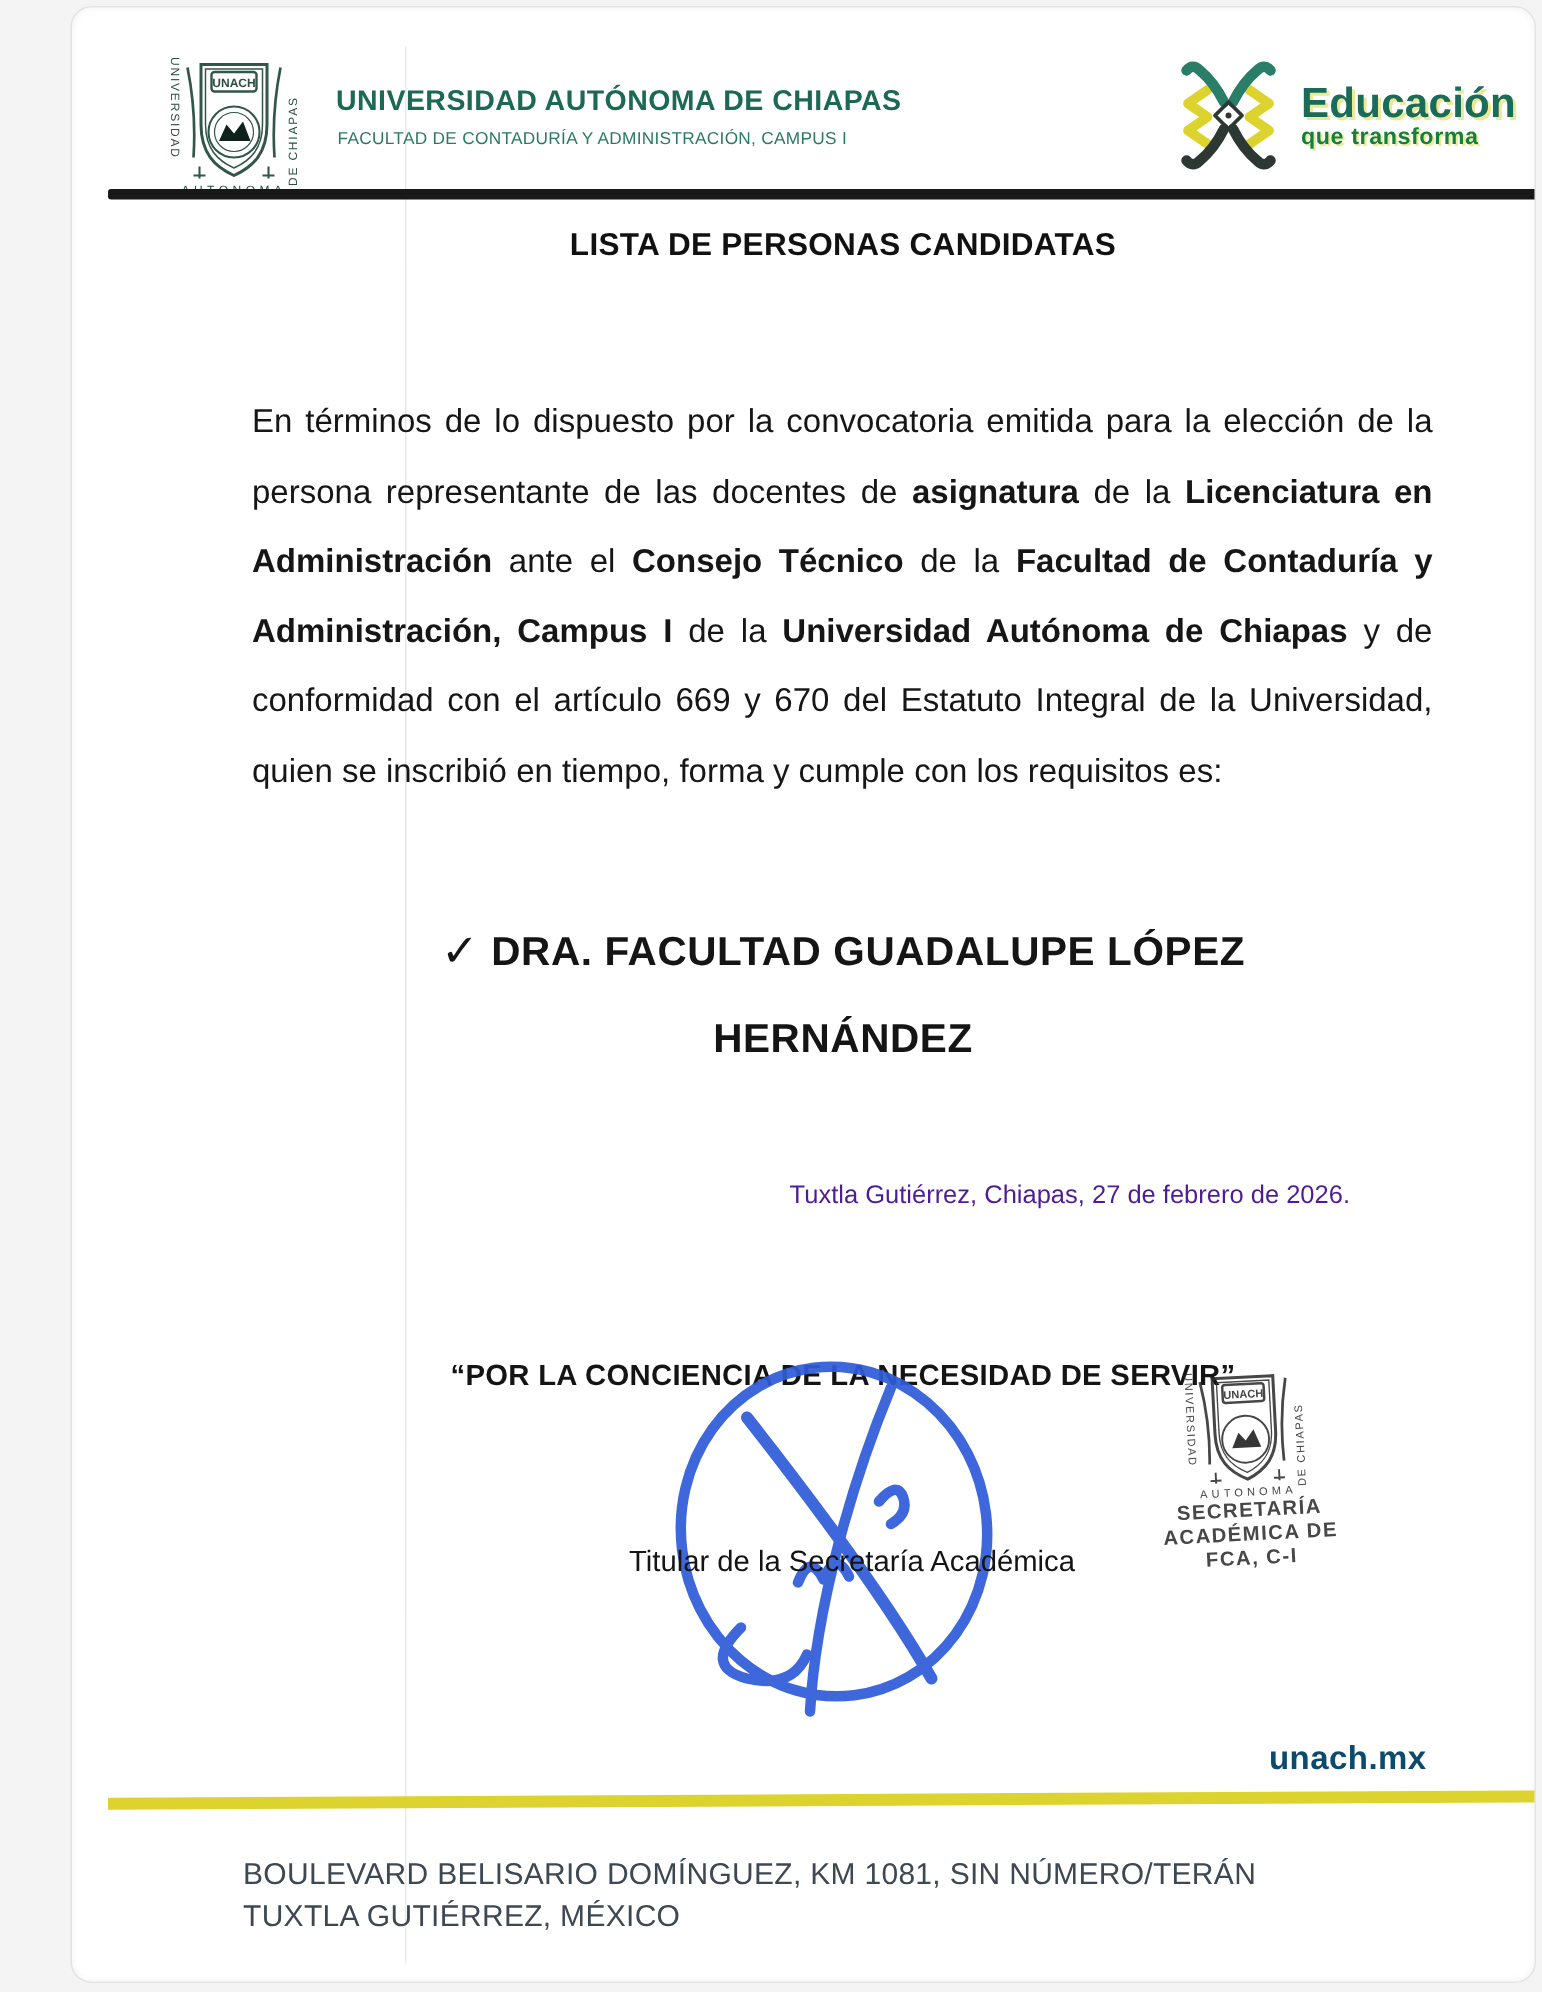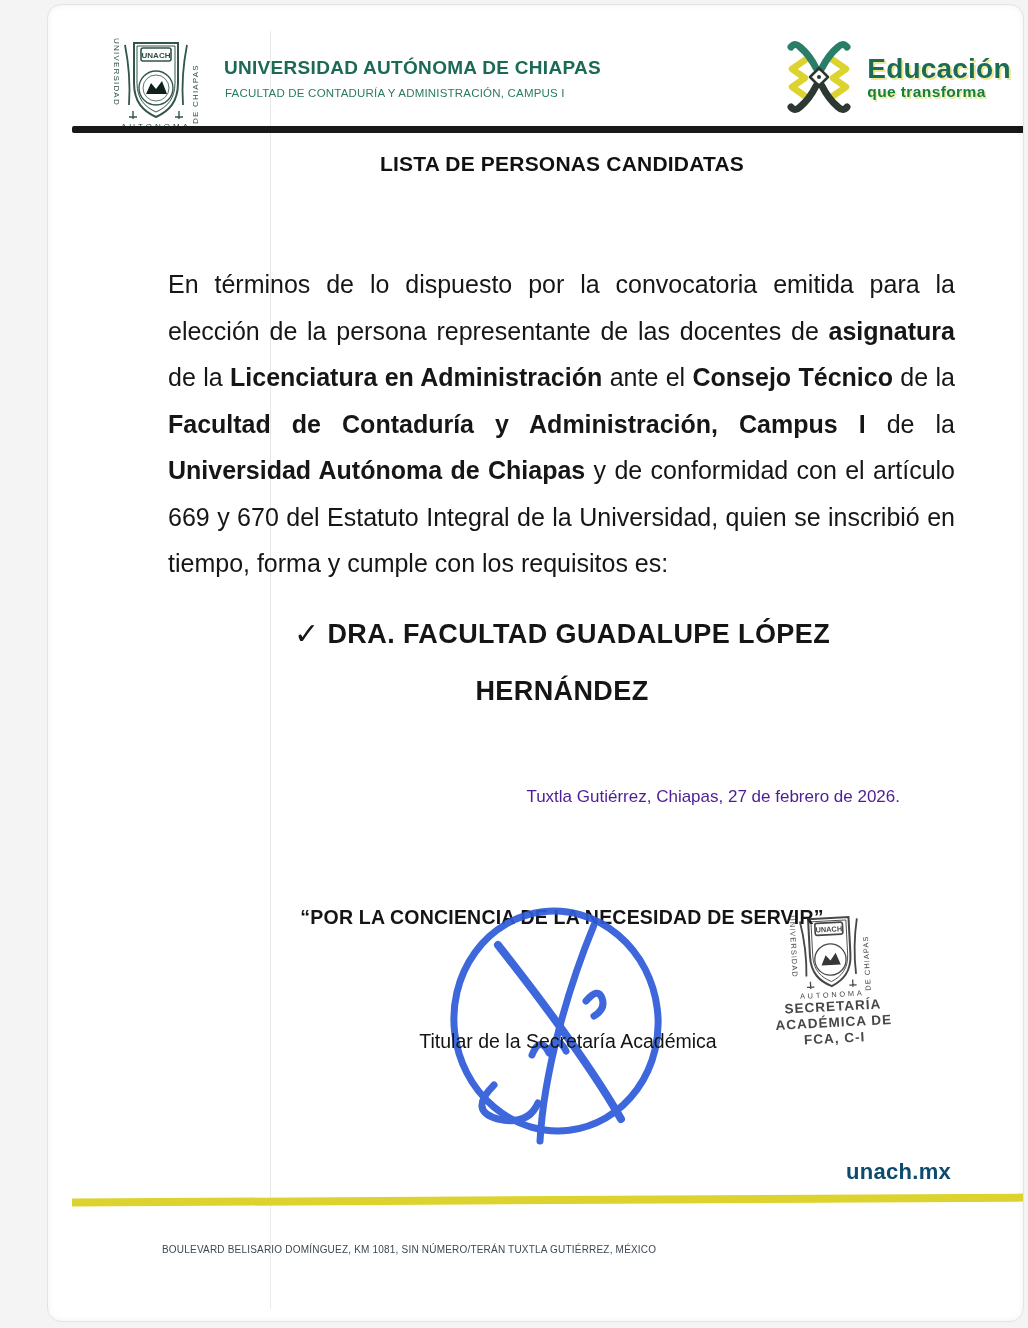--- a/index.html
+++ b/index.html
@@ -48,21 +48,21 @@
     position:absolute;left:24px;top:121px;width:986px;height:7px;
     background:#181818;border-radius:2px;
   }
   
   .doc-title{
     position:absolute;left:0;top:147px;width:1028px;text-align:center;
     font-size:21px;font-weight:bold;color:#111;letter-spacing:.2px;
   }
   .body-par{
     position:absolute;left:120px;top:231px;width:787px;
-    font-size:25px;color:#161616;line-height:46.5px;text-align:justify;
+    font-size:22px;color:#161616;line-height:46.5px;text-align:justify;
   }
   .candidate{position:absolute;left:0;top:610px;width:1028px;text-align:center;color:#151515;}
   .candidate .row1{font-size:27px;font-weight:bold;letter-spacing:.4px;}
   .candidate .check{
     font-weight:normal;font-size:30px;margin-right:8px;position:relative;top:1px;
   }
   .candidate .row2{font-size:27px;font-weight:bold;letter-spacing:.4px;margin-top:26px;}
   .dateline{
     position:absolute;right:123px;top:782px;
     font-size:17px;color:#4c1d95;
@@ -82,21 +82,21 @@
   .sig-block{position:absolute;left:260px;top:1018px;width:520px;text-align:center;color:#141414;}
   .sig-name{font-size:20.5px;font-weight:bold;}
   .sig-role{font-size:19.5px;margin-top:7px;}
   
   .rule-yellow{
     position:absolute;left:24px;top:1191px;width:986px;height:8px;
     background:#ddd32e;transform:rotate(-0.3deg);
   }
   .footer-address{
     position:absolute;left:114px;top:1231px;width:700px;
-    font-size:10px;color:#3d4852;line-height:28px;letter-spacing:.2px;
+    font-size:20px;color:#3d4852;line-height:28px;letter-spacing:.2px;
   }
   .footer-site{
     position:absolute;left:798px;top:1154px;
     font-size:22px;font-weight:bold;color:#0c4a6e;letter-spacing:.3px;
   }
 </style>
 </head>
 <body>
 
 <div class="page">

